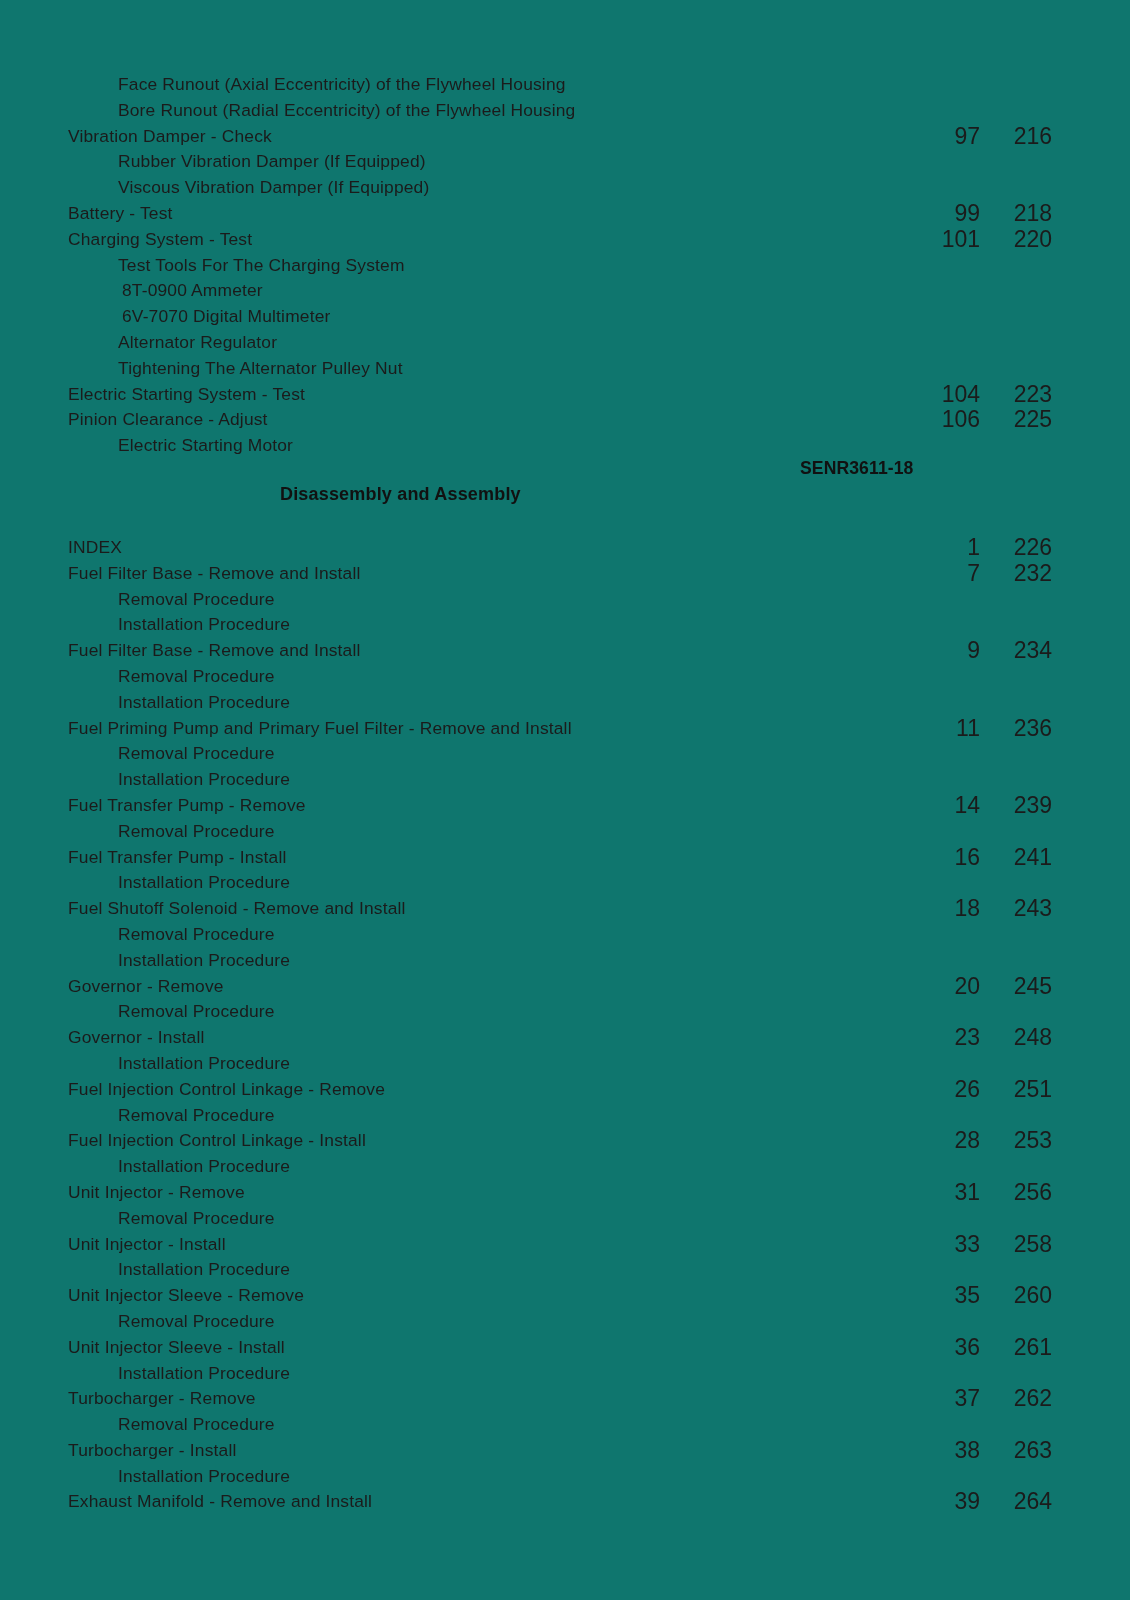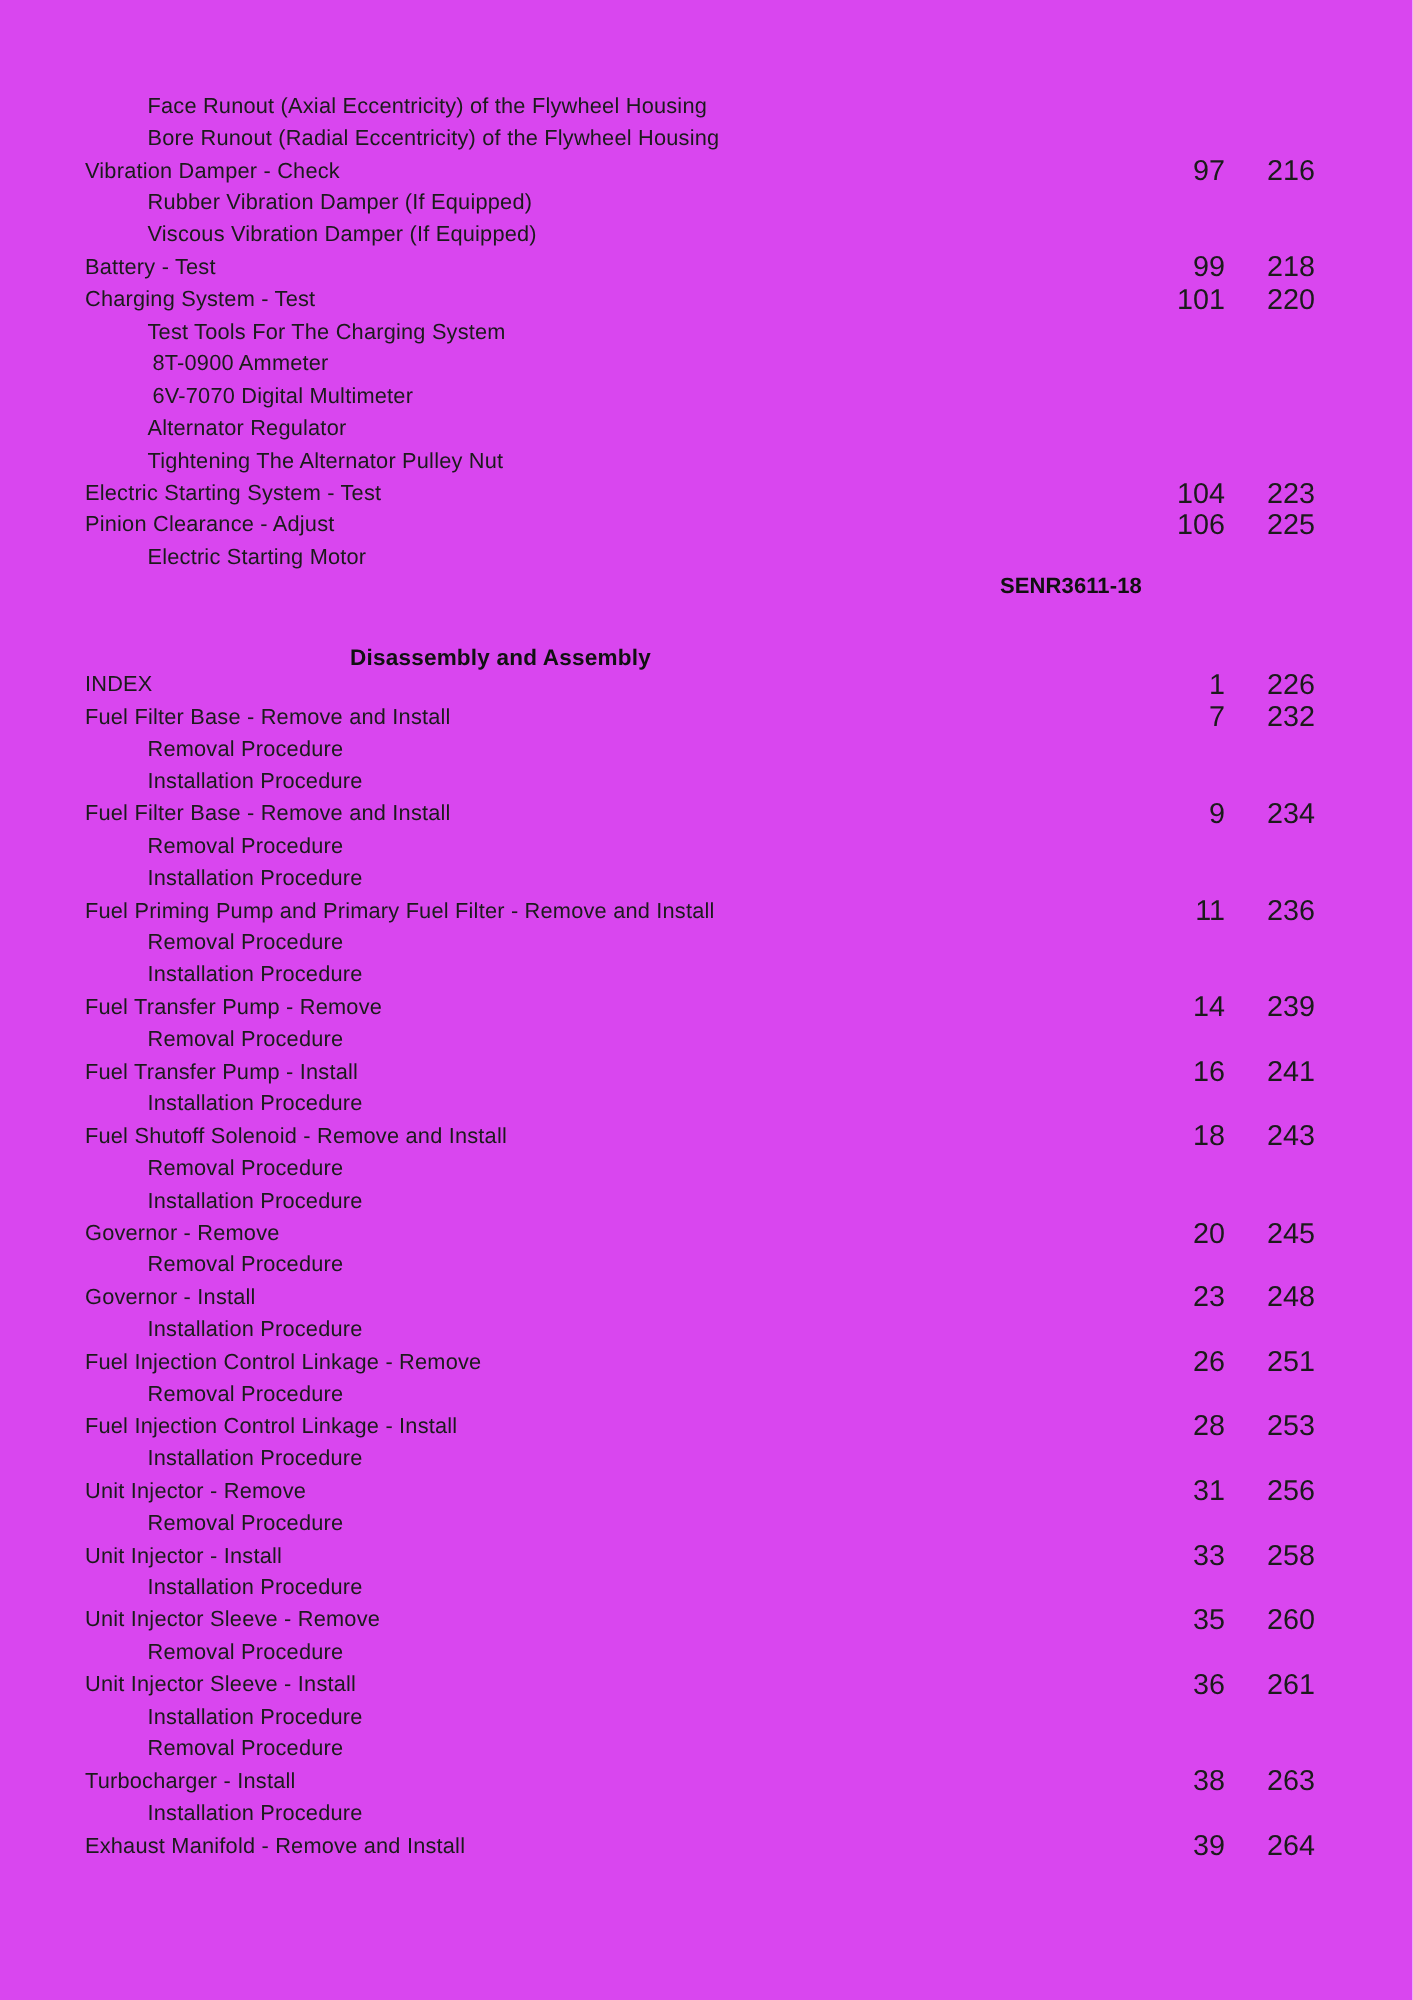--- a/index.html
+++ b/index.html
@@ -9,21 +9,21 @@
     background: #ffffff;
   }
   body {
     font-family: "Liberation Sans", sans-serif;
     color: #1a1a1a;
   }
   .page {
     position: relative;
     width: 1130px;
     height: 1600px;
-    background: #d946ef;
+    background: #0f766e;
     overflow: hidden;
     box-sizing: border-box;
   }
 
   
   .toc-list {
     position: absolute;
     left: 0;
     top: 0;
     width: 1130px;
@@ -144,21 +144,21 @@
         <span class="toc-num col-a">106</span>
         <span class="toc-num col-b">225</span>
       </div>
       <div class="toc-row lvl1">
         <span class="toc-label">Electric Starting Motor</span>
       </div>
     </div>
 
   <div class="doc-code" id="doc-code" style="left:800px; top:458px;">SENR3611-18</div>
 
-  <div class="section-title" id="section-title" style="left:280px; top:484px;margin-top:32px;">Disassembly and Assembly</div>
+  <div class="section-title" id="section-title" style="left:280px; top:484px;">Disassembly and Assembly</div>
 
   <div class="toc-list" id="toc-main" style="top:535px;">
       <div class="toc-row lvl0">
         <span class="toc-label">INDEX</span>
         <span class="toc-num col-a">1</span>
         <span class="toc-num col-b">226</span>
       </div>
       <div class="toc-row lvl0">
         <span class="toc-label">Fuel Filter Base - Remove and Install</span>
         <span class="toc-num col-a">7</span>
@@ -276,20 +276,25 @@
         <span class="toc-label">Removal Procedure</span>
       </div>
       <div class="toc-row lvl0">
         <span class="toc-label">Unit Injector Sleeve - Install</span>
         <span class="toc-num col-a">36</span>
         <span class="toc-num col-b">261</span>
       </div>
       <div class="toc-row lvl1">
         <span class="toc-label">Installation Procedure</span>
       </div>
+      <div class="toc-row lvl0">
+        <span class="toc-label">Turbocharger - Remove</span>
+        <span class="toc-num col-a">37</span>
+        <span class="toc-num col-b">262</span>
+      </div>
       <div class="toc-row lvl1">
         <span class="toc-label">Removal Procedure</span>
       </div>
       <div class="toc-row lvl0">
         <span class="toc-label">Turbocharger - Install</span>
         <span class="toc-num col-a">38</span>
         <span class="toc-num col-b">263</span>
       </div>
       <div class="toc-row lvl1">
         <span class="toc-label">Installation Procedure</span>

